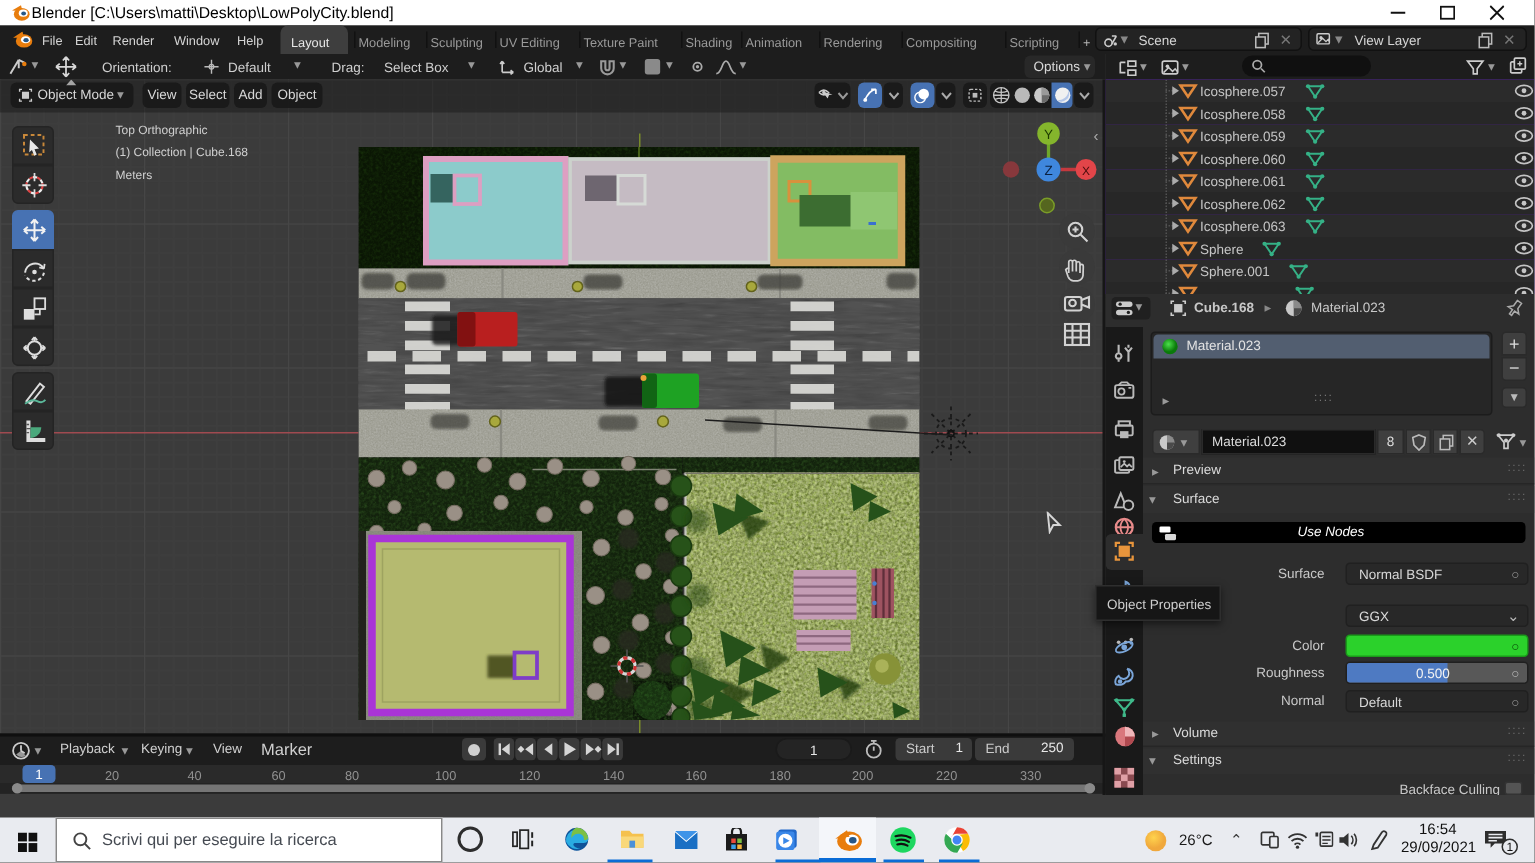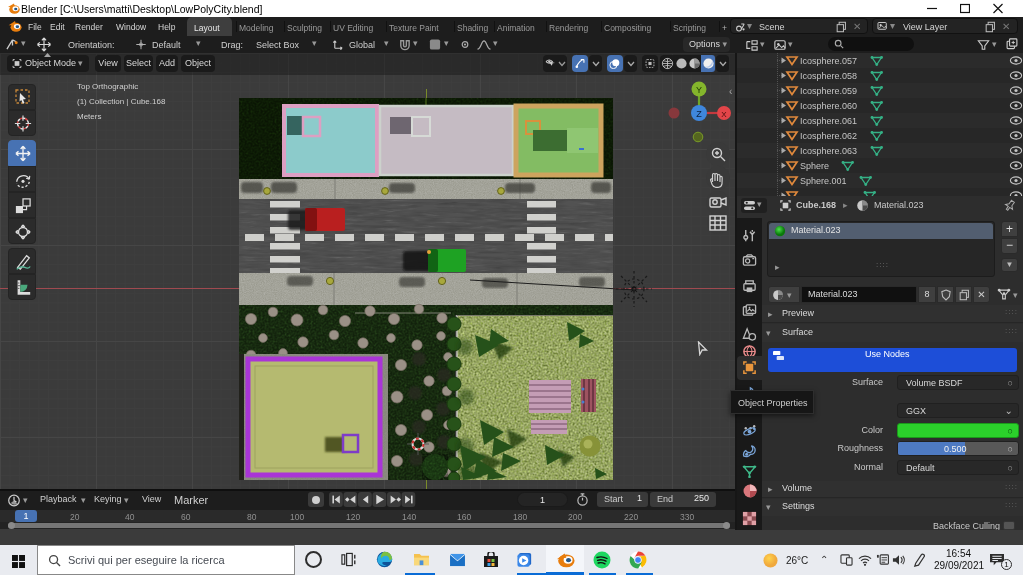--- a/index.html
+++ b/index.html
@@ -924,30 +924,30 @@
       <span class="abs" style="left:6px;top:4px;color:#999;font-size:9px;">▸</span>
       <span class="abs" style="left:20px;top:3px;color:#dadada;">Preview</span>
       <span class="abs" style="left:243px;top:2px;color:#6a6a6a;font-size:8px;letter-spacing:1px;">::::</span>
     </div>
 
     <div class="abs" style="left:25px;top:128px;width:261px;height:18px;background:#303030;">
       <span class="abs" style="left:4px;top:4px;color:#999;font-size:9px;">▾</span>
       <span class="abs" style="left:20px;top:3px;color:#dadada;">Surface</span>
       <span class="abs" style="left:243px;top:2px;color:#6a6a6a;font-size:8px;letter-spacing:1px;">::::</span>
     </div>
-    <div class="abs" style="left:31px;top:152px;width:249px;height:24px;background:#1d4ed8;border-radius:3px;">
+    <div class="abs" style="left:31px;top:152px;width:249px;height:14px;background:#000000;border-radius:3px;font-style:italic;">
       <svg class="abs" style="left:4px;top:2px" width="13" height="11" viewBox="0 0 14 12">
           <rect x="1" y="1" width="8" height="4.5" rx="1" fill="#fff"></rect>
           <rect x="5" y="6.5" width="8" height="4.5" rx="1" fill="#fff" opacity="0.85"></rect>
         </svg>
       <span class="abs" style="left:97px;top:1px;color:#fff;">Use Nodes</span>
     </div>
     <div class="abs" style="left:46px;top:181px;width:100px;text-align:right;color:#c8c8c8;">Surface</div>
     <div class="pfield" style="left:160px;top:179px;width:122px;">
-      <span class="abs" style="left:8px;top:2px;">Volume BSDF</span>
+      <span class="abs" style="left:8px;top:2px;">Normal BSDF</span>
       <span class="abs" style="right:5px;top:2px;color:#999;font-size:9px;">○</span>
     </div>
     <div class="pfield" style="left:160px;top:207px;width:122px;">
       <span class="abs" style="left:8px;top:2px;">GGX</span>
       <span class="abs" style="right:5px;top:1px;color:#bbb;font-size:10px;">⌄</span>
     </div>
     <div class="abs" style="left:46px;top:229px;width:100px;text-align:right;color:#c8c8c8;">Color</div>
     <div class="pfield" style="left:160px;top:227px;width:122px;background:#2bd12b;border-color:#1a9a1a;">
       <span class="abs" style="right:5px;top:2px;color:#0a4a0a;font-size:9px;">○</span>
     </div>
@@ -1029,21 +1029,21 @@
       </div>
     <div class="abs" style="left:650px;top:3px;width:66px;height:15px;background:#3a3a3a;border-radius:3px;color:#ccc;font-size:9px;">
         <span class="abs" style="left:7px;top:2px;">End</span>
         <span class="abs" style="right:7px;top:1px;color:#e8e8e8;">250</span>
       </div>
   </div>
   <div id="tlruler">
     <span class="abs" style="left:70px;top:2px;">20</span>
       <span class="abs" style="left:125px;top:2px;">40</span>
     <span class="abs" style="left:181px;top:2px;">60</span>
-      <span class="abs" style="left:247px;top:2px;text-align:right;">80</span>
+      <span class="abs" style="left:230px;top:2px;text-align:right;">80</span>
     <span class="abs" style="left:290px;top:2px;">100</span>
       <span class="abs" style="left:346px;top:2px;">120</span>
     <span class="abs" style="left:402px;top:2px;">140</span>
       <span class="abs" style="left:457px;top:2px;">160</span>
     <span class="abs" style="left:513px;top:2px;">180</span>
       <span class="abs" style="left:568px;top:2px;">200</span>
     <span class="abs" style="left:624px;top:2px;">220</span>
       <span class="abs" style="left:680px;top:2px;">330</span>
     <div class="abs" style="left:15px;top:0;width:22px;height:12px;background:#4772b3;border-radius:3px;color:#fff;font-size:9px;text-align:center;line-height:12px;">1</div>
   </div>

